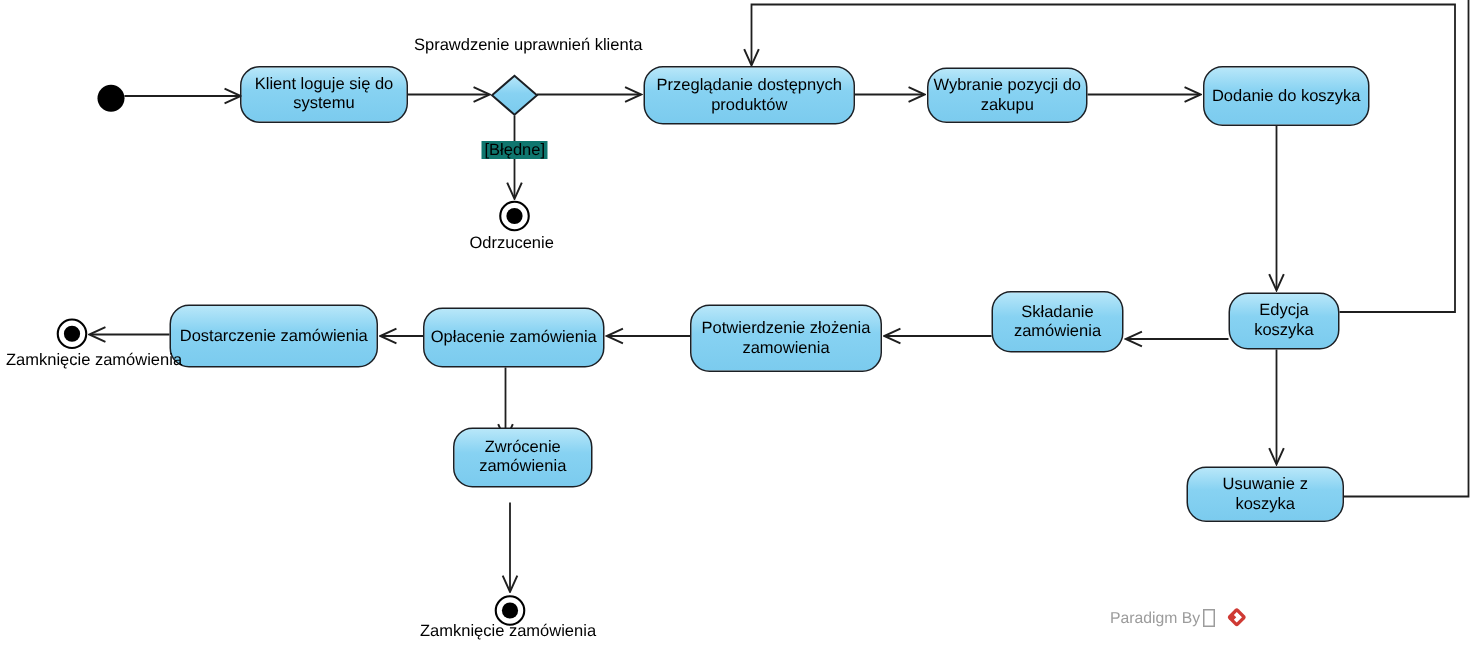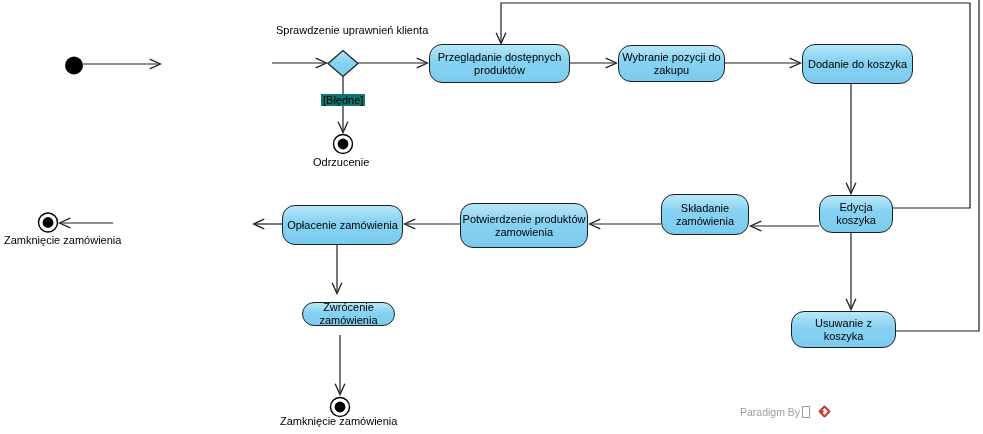--- a/index.html
+++ b/index.html
@@ -74,20 +74,24 @@
     <g>
       <circle cx="48" cy="222.5" r="9.5" fill="#ffffff" stroke="#000000" stroke-width="1.4"></circle>
       <circle cx="48" cy="222.5" r="5.4" fill="#000000"></circle>
     </g>
     <g>
       <circle cx="340" cy="407" r="9.5" fill="#ffffff" stroke="#000000" stroke-width="1.4"></circle>
       <circle cx="340" cy="407" r="5.4" fill="#000000"></circle>
     </g>
   </svg>
 
+  <div class="node" style="left:160px;top:44px;width:112px;height:38px">
+    <span class="ln">Klient loguje się do</span>
+    <span class="ln">systemu</span>
+  </div>
 
   <div class="node" style="left:429px;top:44px;width:141px;height:39px">
     <span class="ln">Przeglądanie dostępnych</span>
     <span class="ln">produktów</span>
   </div>
 
   <div class="node" style="left:618px;top:45px;width:107px;height:37px">
     <span class="ln">Wybranie pozycji do</span>
     <span class="ln">zakupu</span>
   </div>
@@ -105,30 +109,33 @@
     <span class="ln">Usuwanie z</span>
     <span class="ln">koszyka</span>
   </div>
 
   <div class="node" style="left:661px;top:194px;width:88px;height:41px">
     <span class="ln">Składanie</span>
     <span class="ln">zamówienia</span>
   </div>
 
   <div class="node" style="left:460px;top:203px;width:128px;height:45px">
-    <span class="ln">Potwierdzenie produktów</span>
+    <span class="ln">Potwierdzenie złożenia</span>
     <span class="ln">zamowienia</span>
   </div>
 
   <div class="node" style="left:282px;top:205px;width:121px;height:40px">
     <span class="ln">Opłacenie zamówienia</span>
   </div>
 
+  <div class="node" style="left:113px;top:203px;width:139px;height:42px">
+    <span class="ln">Dostarczenie zamówienia</span>
+  </div>
 
-  <div class="node" style="left:302px;top:302px;width:93px;height:24px">
+  <div class="node" style="left:302px;top:285px;width:93px;height:40px">
     <span class="ln">Zwrócenie</span>
     <span class="ln">zamówienia</span>
   </div>
 
   <div class="lbl" style="left:276px;top:24px">Sprawdzenie uprawnień klienta</div>
 
   <div class="lbl guard" style="left:321px;top:94px">[Błędne]</div>
 
   <div class="lbl center" style="left:313px;top:156px;width:60px">Odrzucenie</div>
 

